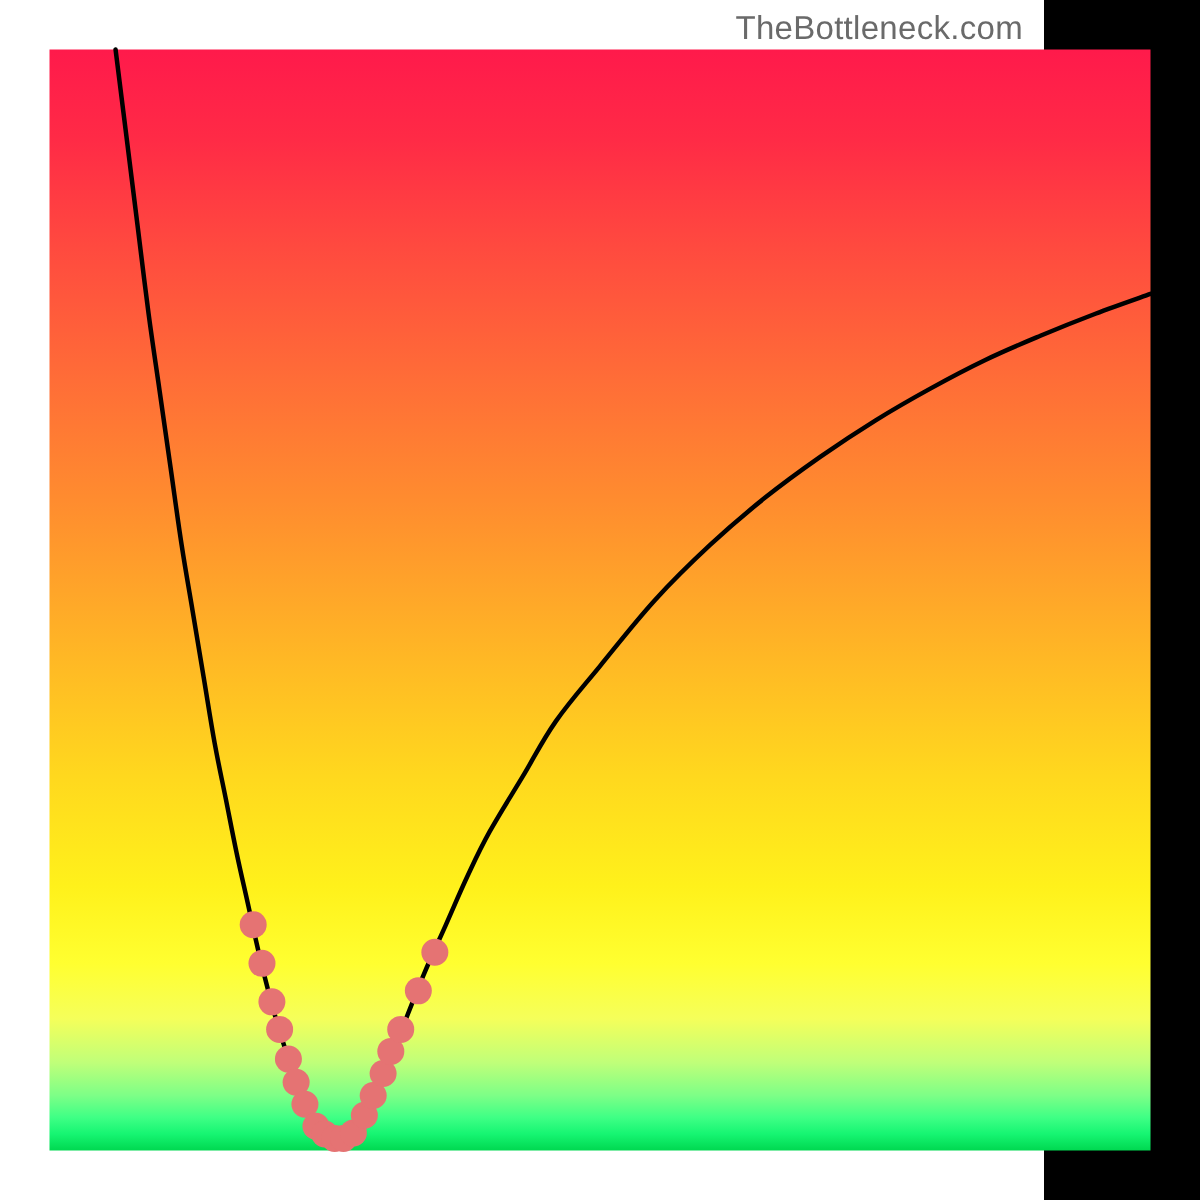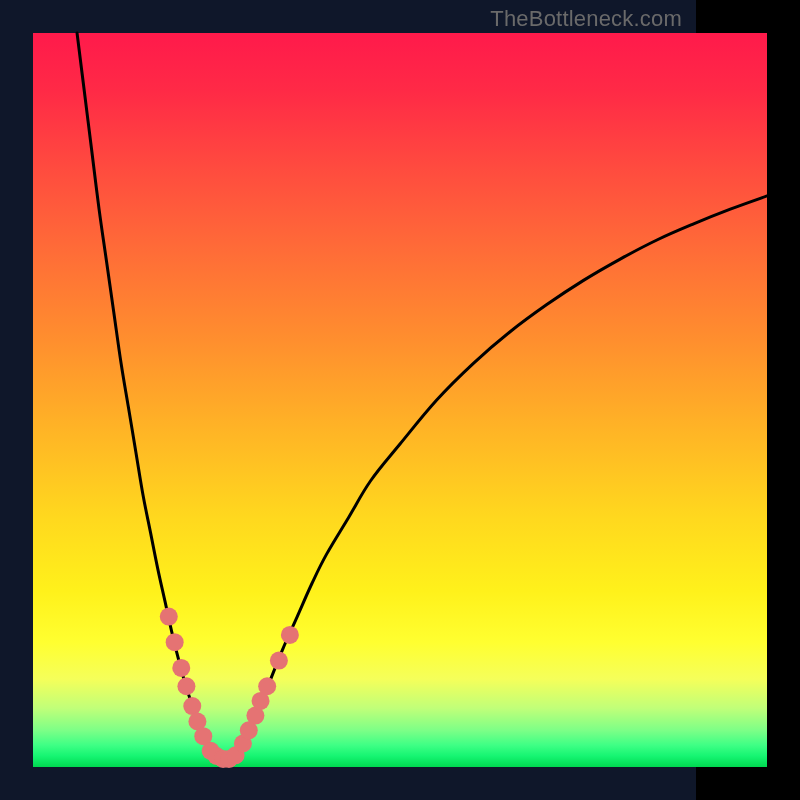--- a/index.html
+++ b/index.html
@@ -8,21 +8,21 @@
     width: 800px;
     height: 800px;
     overflow: hidden;
     background: #000;
     font-family: Arial, Helvetica, sans-serif;
   }
   .outer {
     position: relative;
     width: 696px;
     height: 800px;
-    background: #0f172a;
+    background: #ffffff;
   }
   .plot-area {
     position: absolute;
     left: 33px;
     top: 33px;
     width: 734px;
     height: 734px;
     background: linear-gradient(
       to bottom,
       #ff1a4b 0%,

